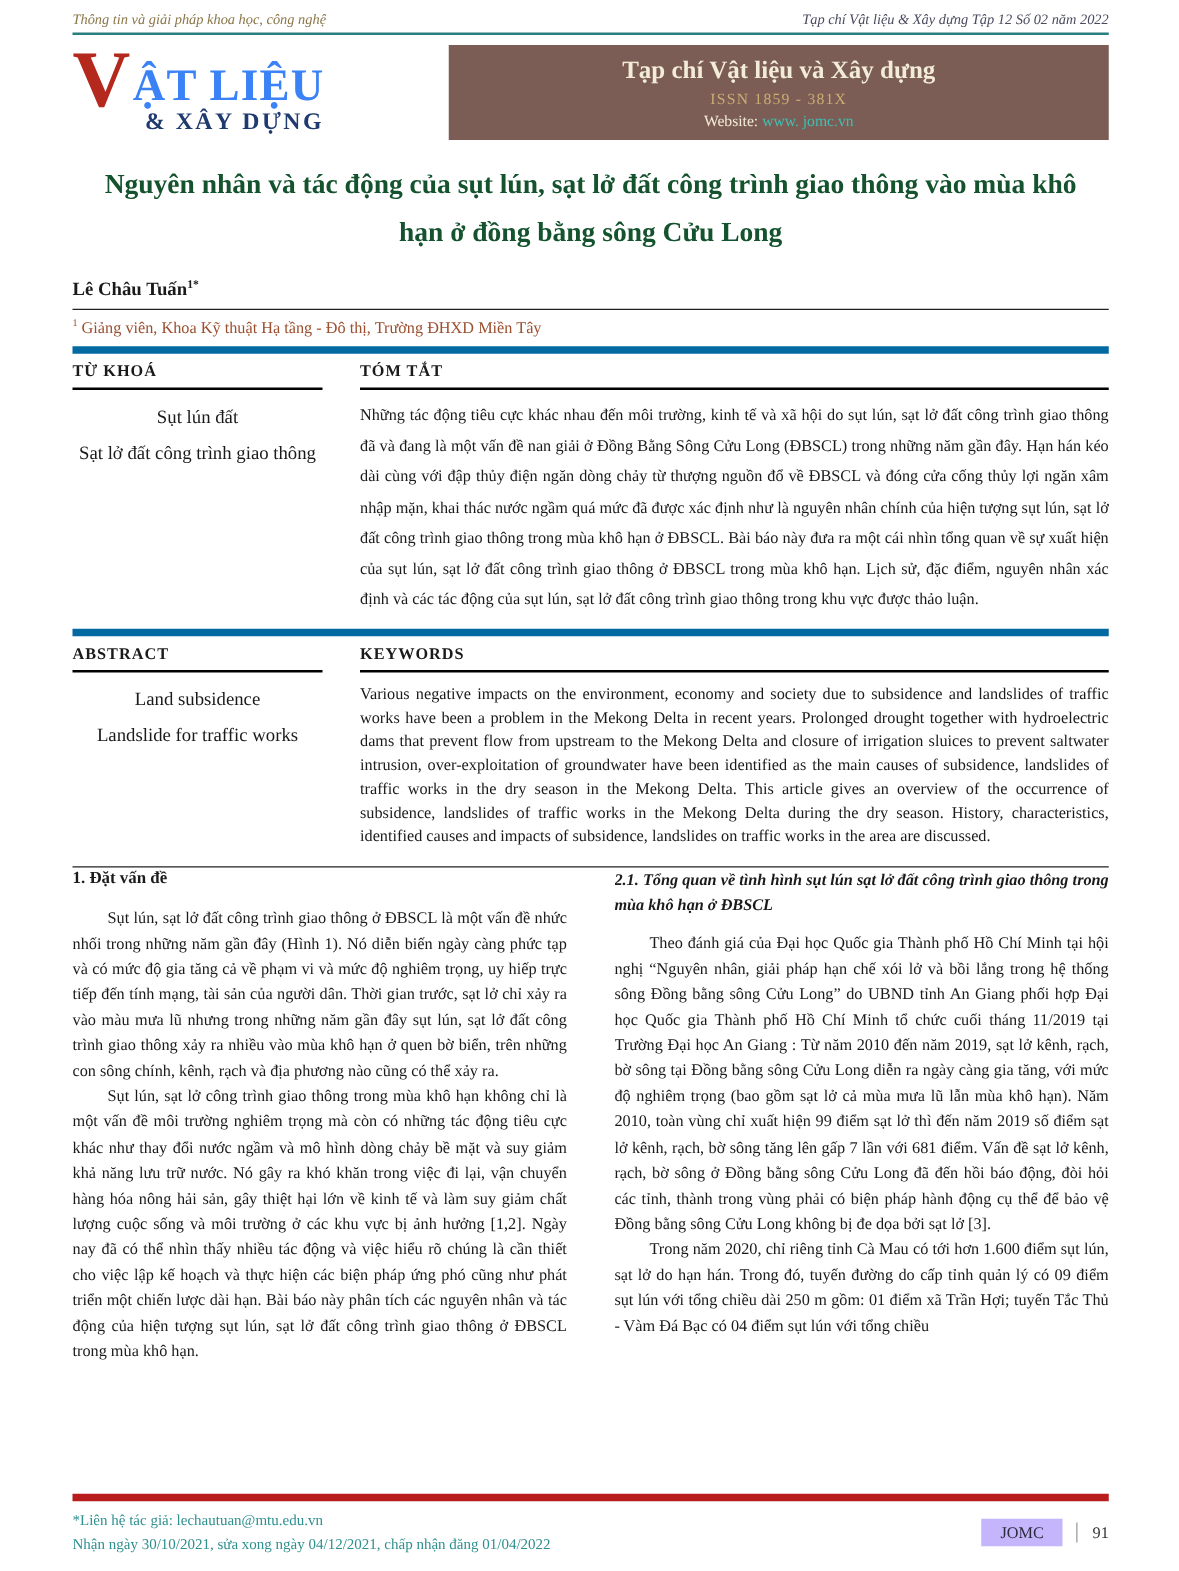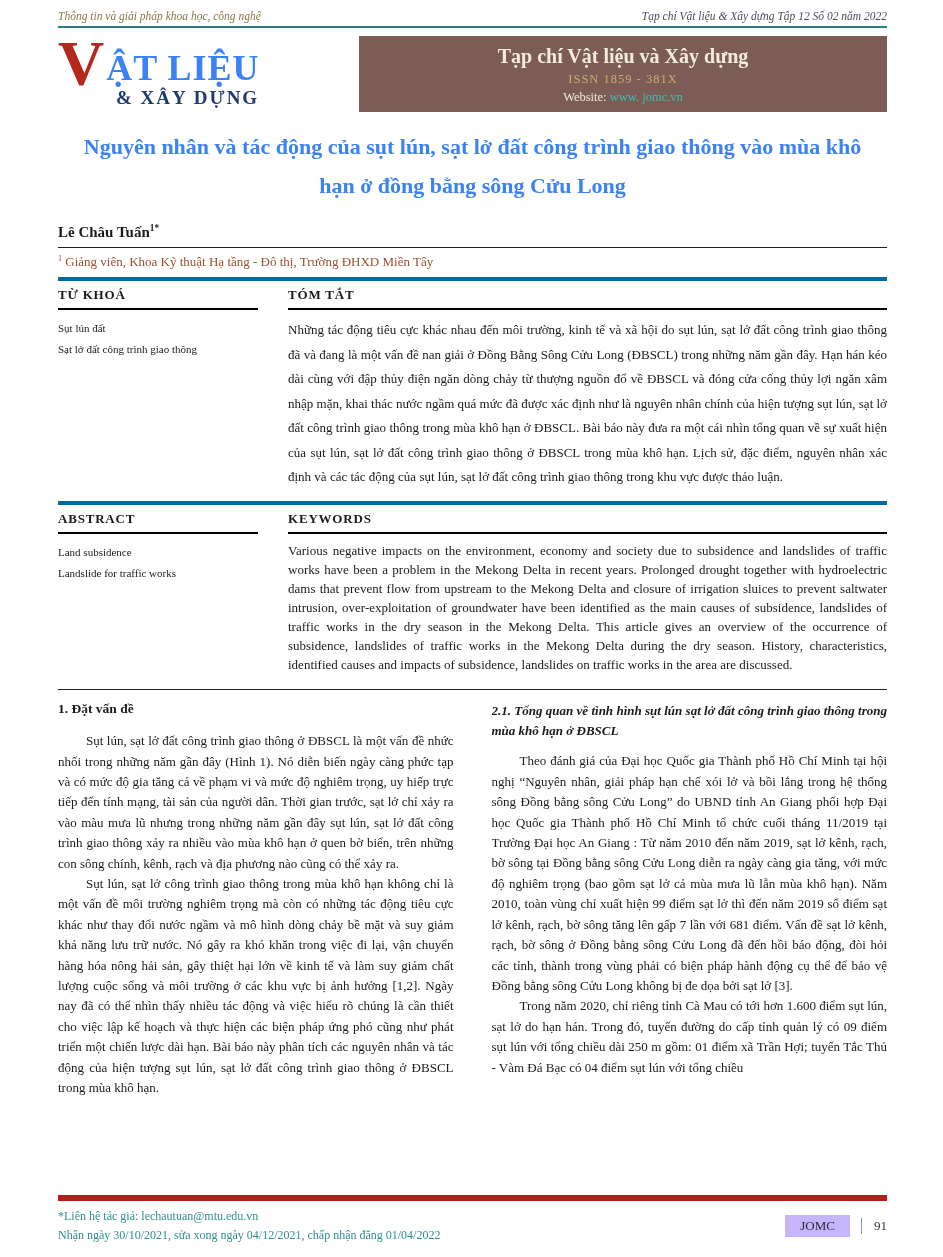--- a/index.html
+++ b/index.html
@@ -21,38 +21,38 @@
   .logo-v{color:#b5281e;font-size:64px;font-weight:bold;line-height:0.82;}
   .logo-rest{color:#3b82f6;font-size:36px;font-weight:bold;letter-spacing:1px;line-height:1;margin:0 0 4px 2px;}
   .logo-line2{color:#1e3a6e;font-size:19px;font-weight:bold;letter-spacing:2px;margin-left:58px;margin-top:-3px;}
   .banner{flex:1;background:#7b5d55;text-align:center;padding:9px 10px 7px;margin-left:6px;}
   .banner-title{color:#f3ecd9;font-size:20px;font-weight:bold;}
   .banner-issn{color:#c9ad72;font-size:12.5px;margin-top:4px;letter-spacing:1px;}
   .banner-site{font-size:12.5px;margin-top:3px;color:#f3ecd9;}
   .banner-site .url{color:#3fc0b4;}
 
   
-  h1.article-title{margin:16px 0 0;text-align:center;color:#3b82f6;font-size:22px;
+  h1.article-title{margin:16px 0 0;text-align:center;color:#14532d;font-size:22px;
        font-weight:bold;line-height:1.75;padding:0 18px;}
   .author-row{margin-top:18px;font-size:15px;font-weight:bold;}
   sup{font-size:0.62em;}
   .rule-thin{border:none;border-top:1px solid #222;margin:6px 0 0;}
   .affiliation{color:#9b4f2f;font-size:13px;padding:6px 0 7px;}
 
   
-  .info-grid{display:grid;grid-template-columns:200px 1fr;column-gap:30px;border-top:4px solid #0369a1;}
+  .info-grid{display:grid;grid-template-columns:200px 1fr;column-gap:30px;border-top:6px solid #0369a1;}
   .info-grid.mt{margin-top:12px;}
   .info-head{font-size:13px;font-weight:bold;letter-spacing:0.8px;padding:6px 0 5px;border-bottom:2.5px solid #000;}
   .info-body{padding-top:8px;}
-  .kw-item{font-size:11px;line-height:1.9;}
+  .kw-item{font-size:15px;line-height:1.9;text-align:center;}
   .abstract-vi{font-size:13px;text-align:justify;line-height:1.88;}
   .abstract-en{font-size:13px;text-align:justify;line-height:1.46;}
 
   
-  .body-section{margin-top:14px;border-top:1px solid #222;padding-top:11px;
+  .body-section{margin-top:14px;border-top:1px solid #222;padding-top:0;
        display:grid;grid-template-columns:1fr 1fr;column-gap:26px;
        font-size:13px;flex:1;min-height:0;overflow:hidden;gap:38px;}
   .col{overflow:hidden;}
   h2.sec-head{font-size:13.5px;font-weight:bold;margin:0 0 14px;}
   h3.subsec-head{font-size:13px;font-weight:bold;font-style:italic;margin:0 0 10px;
        line-height:1.55;text-align:justify;}
   .col p{margin:0;text-indent:28px;text-align:justify;line-height:1.57;}
 
   
   .footer{margin-top:auto;border-top:6px solid #b91c1c;padding-top:6px;

